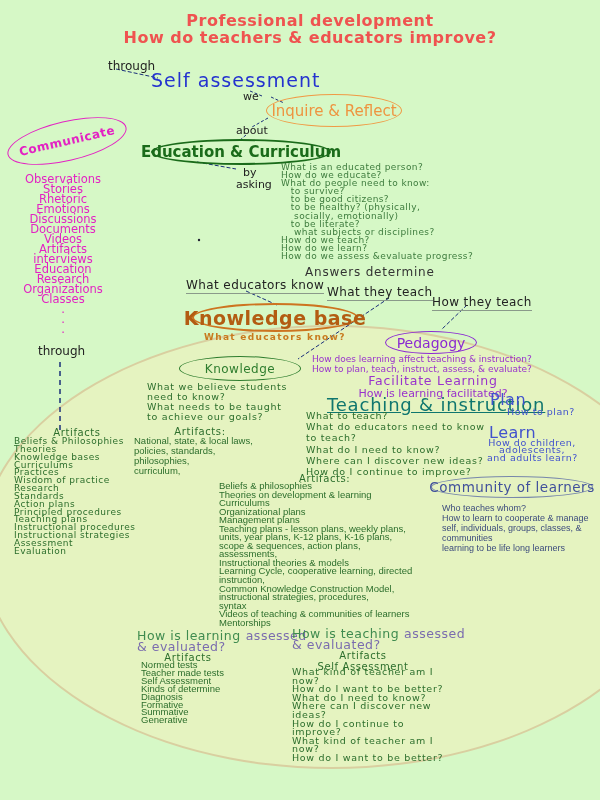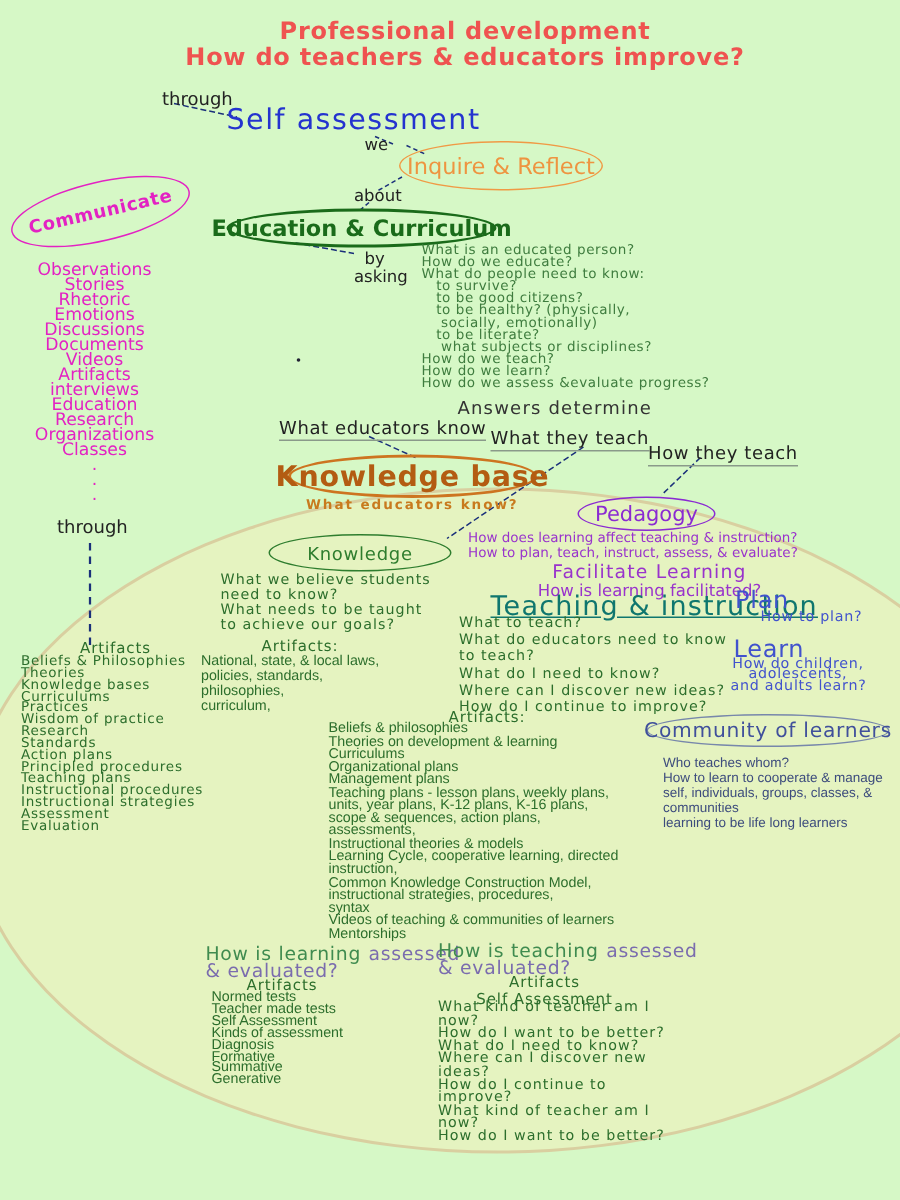--- a/index.html
+++ b/index.html
@@ -227,21 +227,21 @@
 
   <div class="abs z t-assess-head" style="left:137px;top:630px;">
     <div><span class="t-head-green">How is learning</span><span class="t-head-purple sp">assessed</span></div>
     <div class="t-head-purple">&amp; evaluated?</div>
   </div>
   <div class="abs z t-art-head" style="left:148px;top:652px;width:80px;">Artifacts</div>
   <div class="abs z t-cond lh-79" style="left:141px;top:661px;white-space:normal;">
       <div>Normed tests</div>
       <div>Teacher made tests</div>
       <div>Self Assessment</div>
-      <div>Kinds of assessment</div>
+      <div>Kinds of determine</div>
       <div>Diagnosis</div>
       <div>Formative</div>
       <div>Summative</div>
       <div>Generative</div>
     </div>
 
   <div class="abs z t-assess-head" style="left:292px;top:628px;">
     <div><span class="t-head-green">How is teaching</span><span class="t-head-purple sp">assessed</span></div>
     <div class="t-head-purple">&amp; evaluated?</div>
   </div>

